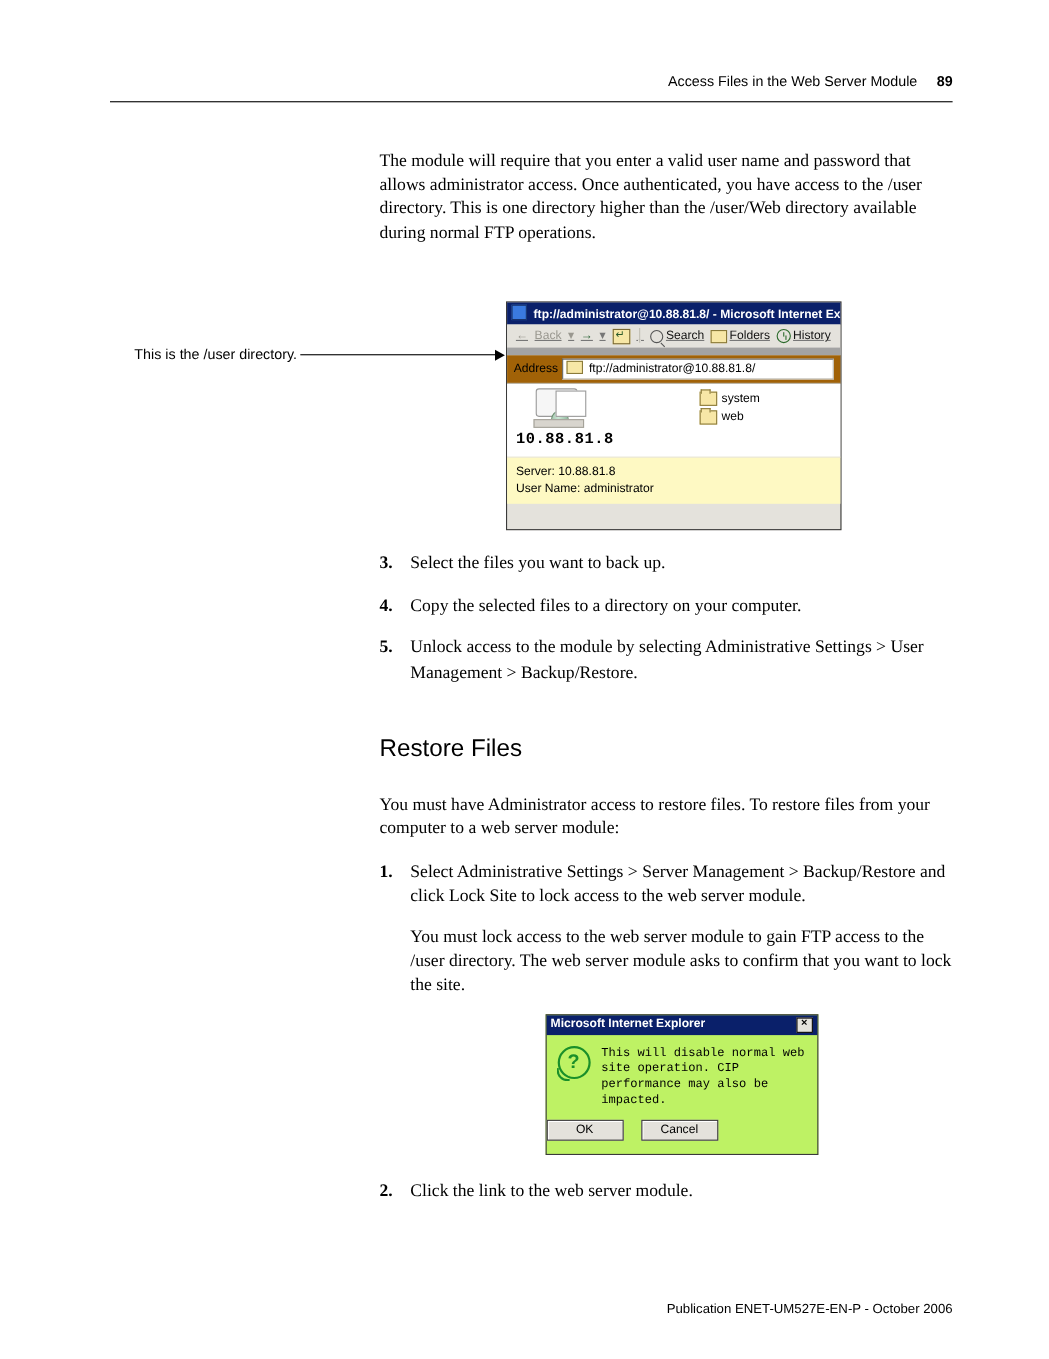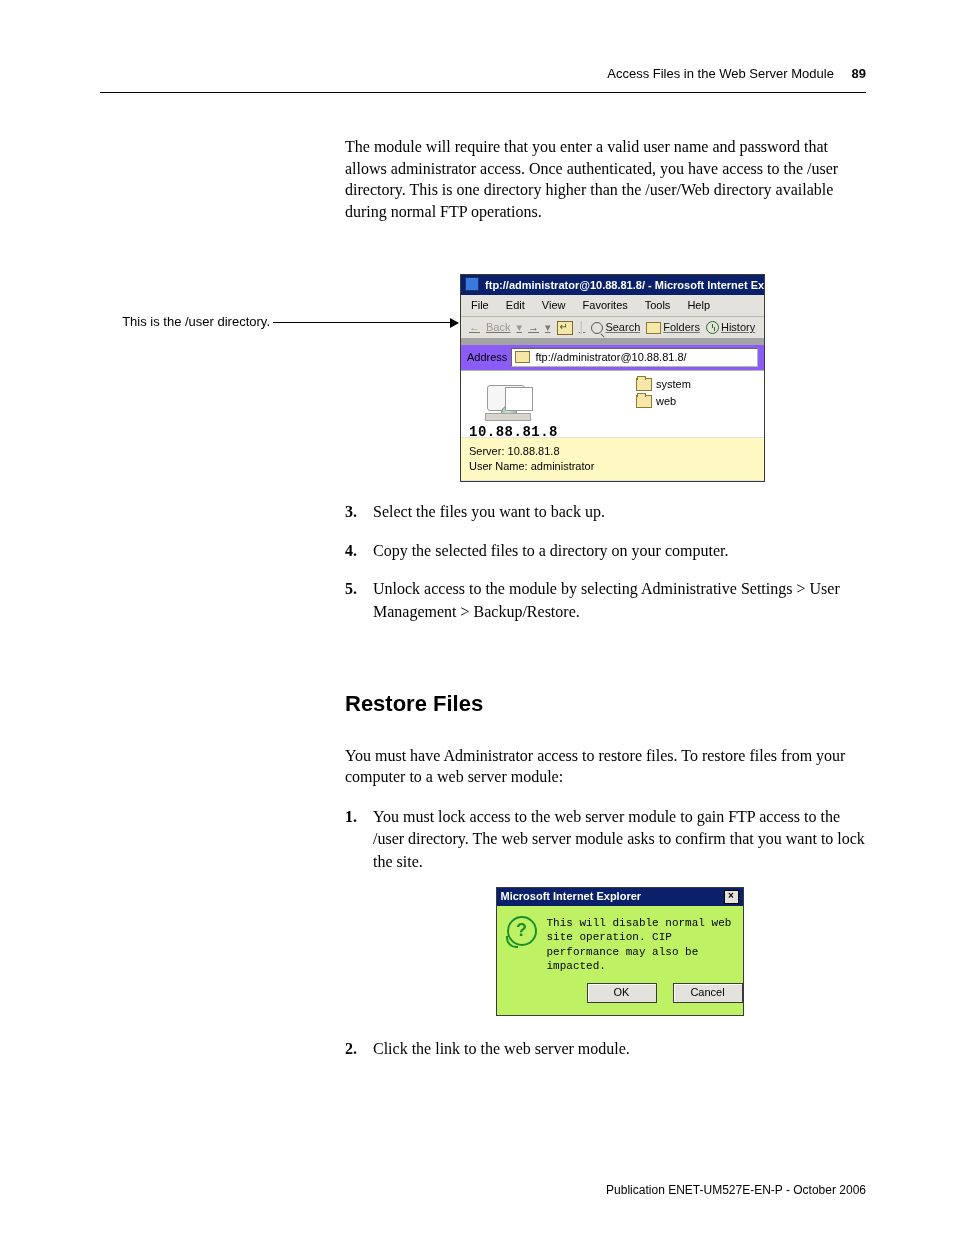--- a/index.html
+++ b/index.html
@@ -116,41 +116,41 @@
     display: flex;
     align-items: center;
     gap: 6px;
     color: #777;
     text-decoration: underline;
   }
   .tb-sep { color: #b9b6ac; }
   .tb-btn { color: #111; display:inline-flex; align-items:center; gap:2px;}
   .tb-disabled { color: #9a9890; }
   .ie-addr {
-    background: #8b5cf6;
+    background: #a16207;
     padding: 3px 6px;
     border-bottom: 1px solid #b9b6ac;
     display:flex; align-items:center; gap:4px;
   }
   .ie-addr .addr-box {
     background: #fff;
     border: 1px inset #b9b6ac;
     padding: 1px 3px;
     flex: 1;
     white-space: nowrap;
     overflow: hidden;
   }
   .ie-body {
     background: #fff;
     height: 66px;
     position: relative;
   }
   .big-icon {
     position: absolute;
-    left: 8px; top: 14px;
+    left: 8px; top: 4px;
     width: 80px;
     text-align: center;
   }
   .comp {
     width: 52px; height: 36px;
     margin: 0 auto 2px auto;
     position: relative;
   }
   .comp::before {
     content:"";
@@ -226,23 +226,23 @@
   }
   ol.steps > li::before {
     content: counter(step) ".";
     position: absolute;
     left: 0;
     font-weight: bold;
   }
   ol.steps2 { counter-reset: step 0; }
   .section-head {
     font-family: Arial, Helvetica, sans-serif;
-    font-weight: bold;
+    font-weight: normal;
     font-size: 22px;
-    margin-top: 66px;
+    margin-top: 42px;
     margin-bottom: 26px;
   }
   .para { margin-bottom: 18px; }
   .sub-para { margin: 14px 0 14px 28px; }
   .dialog-wrap {
     margin: 14px 0 22px 0;
     display:flex;
     justify-content:center;
   }
   .dialog {
@@ -295,21 +295,21 @@
     left:-3px; top:18px;
     width:10px; height:10px;
     border:2px solid #1a8f2a;
     border-top:none; border-right:none;
     border-radius:0 0 0 10px;
   }
   .dlg-msg { line-height:1.3;font-family:Liberation Mono, monospace; }
   .dlg-btns {
     padding: 4px 0 12px 0;
     display:flex;
-    justify-content:flex-end;
+    justify-content:flex-start;
     gap:16px;
   }
   .dlg-btn {
     background:#e4e2dc;
     border:1px solid #3a3a3a;
     box-shadow: inset 1px 1px 0 #fff;
     padding:1px 0;
     width: 68px;
     text-align:center;
     font-size:11px;
@@ -356,28 +356,20 @@
 
   <div class="figure-wrap">
     <div class="callout">This is the /user directory.</div>
     <div class="callout-line"></div>
     <div class="callout-arrow"></div>
 
     <div class="ie-window">
       <div class="ie-title">
         <span class="ie-icon"></span>
         <span>ftp://administrator@10.88.81.8/ - Microsoft Internet Ex</span>
-      </div>
-      <div class="ie-menu">
-        <span>File</span>
-        <span>Edit</span>
-        <span>View</span>
-        <span>Favorites</span>
-        <span>Tools</span>
-        <span>Help</span>
       </div>
       <div class="ie-toolbar">
         <span class="tb-glyph arrow-left tb-disabled"></span>
         <span class="tb-disabled">Back</span>
         <span class="tb-disabled">▾</span>
         <span class="tb-glyph arrow-right"></span>
         <span>▾</span>
         <span class="updir"></span>
         <span class="tb-sep">│</span>
         <span class="tb-btn">
@@ -431,20 +423,21 @@
     <li>Copy the selected files to a directory on your computer.</li>
     <li>Unlock access to the module by selecting Administrative Settings &gt; User Management &gt; Backup/Restore.</li>
   </ol>
 
   <div class="section-head">Restore Files</div>
 
   <div class="para">You must have Administrator access to restore files. To restore files from your computer to a web server module:</div>
 
   <ol class="steps steps2">
     <li>
+      <span>Select Administrative Settings &gt; Server Management &gt; Backup/Restore and click Lock Site to lock access to the web server module.</span>
       <div class="sub-para" style="margin-left:0">You must lock access to the web server module to gain FTP access to the /user directory. The web server module asks to confirm that you want to lock the site.</div>
 
       <div class="dialog-wrap">
         <div class="dialog">
           <div class="dlg-title">
             <span>Microsoft Internet Explorer</span>
             <span class="dlg-close">×</span>
           </div>
           <div class="dlg-body">
             <div class="q-icon">?</div>

